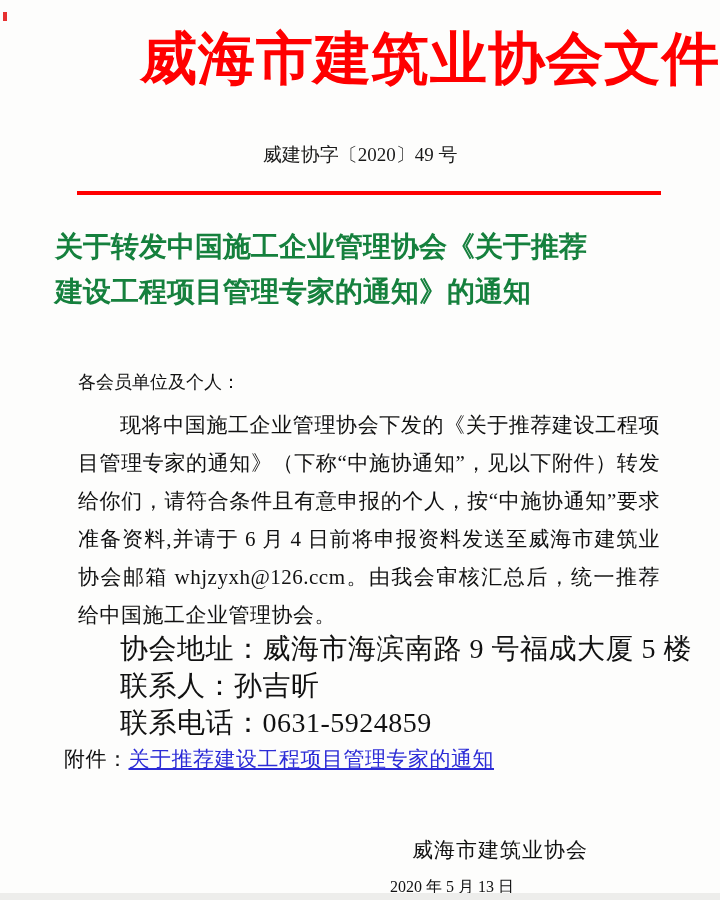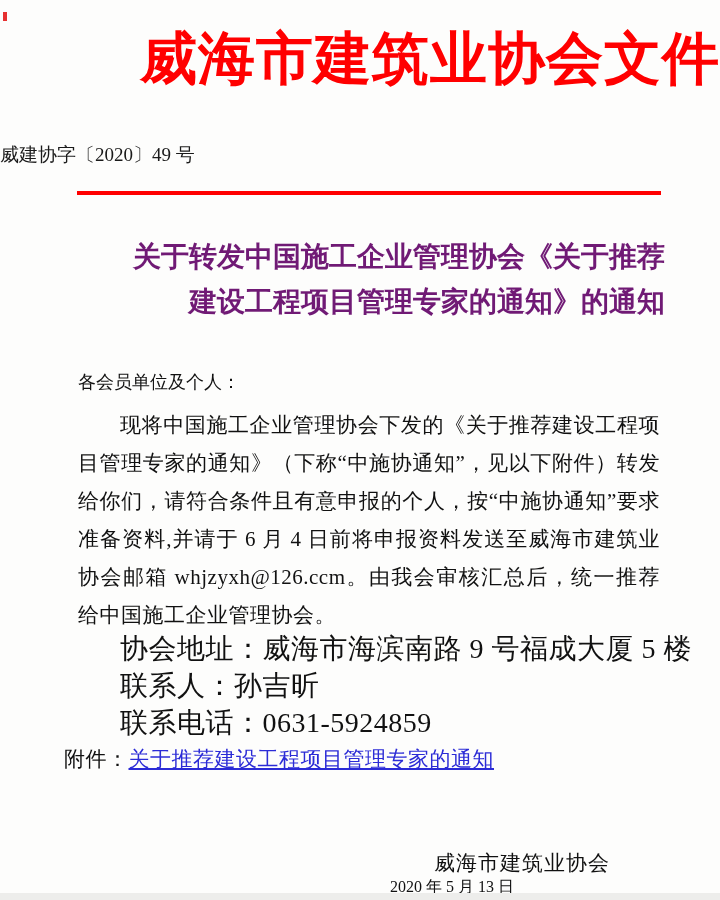--- a/index.html
+++ b/index.html
@@ -36,43 +36,43 @@
     font-weight: bold;
     letter-spacing: 1px;
     color: #ff0000;
     white-space: nowrap;
   }
   .doc-number {
     position: absolute;
     top: 142px;
     left: 0;
     width: 100%;
-    text-align: left;
+    text-align: center;
     font-size: 19px;
     line-height: 26px;
     color: #1a1a1a;
   }
   .red-line {
     position: absolute;
     top: 191px;
     left: 77px;
     width: 584px;
     height: 4px;
     background: #ff0000;
   }
   .doc-title {
     position: absolute;
-    top: 234px;
+    top: 224px;
     left: 55px;
     width: 610px;
-    text-align: right;
+    text-align: left;
     font-size: 28px;
     line-height: 45px;
     font-weight: bold;
-    color: #701a75;
+    color: #15803d;
   }
   .salutation {
     position: absolute;
     top: 368px;
     left: 78px;
     font-size: 18px;
     line-height: 28px;
   }
   .body-par {
     position: absolute;
@@ -106,25 +106,24 @@
   }
   .attach-link {
     text-decoration: underline;
     cursor: pointer;
   }
   .signature {
     position: absolute;
     top: 836px;
     left: 390px;
     width: 220px;
-    text-align: right;
+    text-align: center;
     font-size: 21px;
     line-height: 28px;
     letter-spacing: 1px;
-    margin-top: 13px;
   }
   .sign-date {
     position: absolute;
     top: 874px;
     left: 390px;
     width: 220px;
     text-align: left;
     font-size: 16px;
     line-height: 26px;
   }

